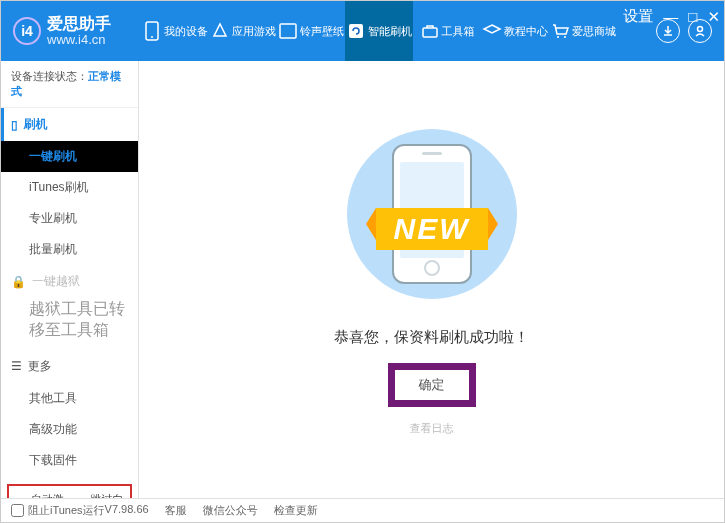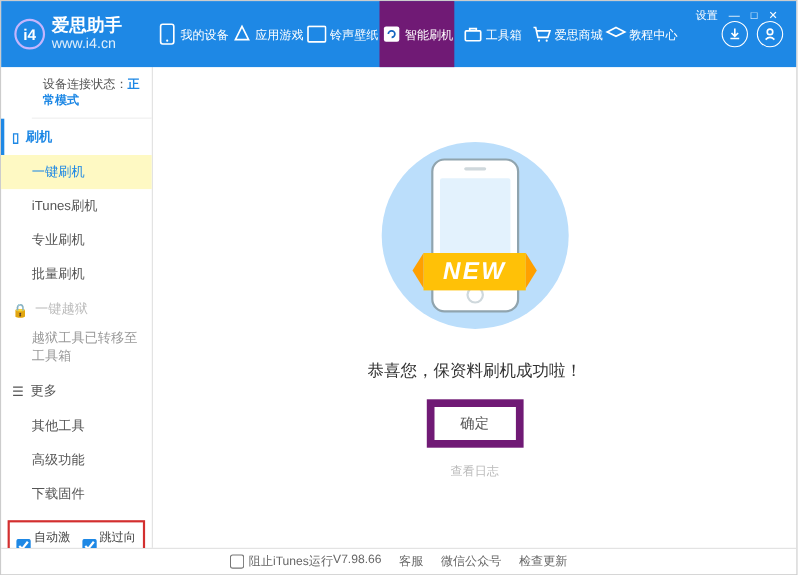--- a/index.html
+++ b/index.html
@@ -5,59 +5,59 @@
 * { margin: 0; padding: 0; box-sizing: border-box; font-family: "Microsoft YaHei", Arial, sans-serif; }
 body { background: #fff; width: 725px; height: 523px; overflow: hidden; border: 1px solid #ccc; }
 
 .titlebar { background: #1e88e5; height: 60px; display: flex; align-items: center; color: #fff; position: relative; }
 .logo-area { display: flex; align-items: center; padding: 0 12px; min-width: 140px; }
 .logo-circle { width: 28px; height: 28px; border: 2px solid #c4b5fd; border-radius: 50%; display: flex; align-items: center; justify-content: center; font-weight: bold; font-size: 14px; margin-right: 6px; }
 .logo-text { font-size: 16px; font-weight: bold; line-height: 1; }
 .logo-url { font-size: 13px; opacity: 0.85; }
 .nav { display: flex; height: 100%; flex: 1; }
 .nav-item { width: 68px; display: flex; flex-direction: row; align-items: center; justify-content: center; font-size: 11px; cursor: pointer; gap: 2px; }
-.nav-item.active { background: #701a75; }
+.nav-item.active { background: #0369a1; }
 .nav-icon { width: 20px; height: 20px; display: flex; align-items: center; justify-content: center; }
-.title-controls { position: absolute; top: 6px; right: 17px; display: flex; gap: 10px; font-size: 10px; align-items: center; }
+.title-controls { position: absolute; top: 6px; right: 4px; display: flex; gap: 10px; font-size: 15px; align-items: center; }
 .title-controls span { cursor: pointer; }
 .circle-btn { width: 24px; height: 24px; border: 1.5px solid #fff; border-radius: 50%; display: flex; align-items: center; justify-content: center; cursor: pointer; margin-left: 8px; }
 .right-icons { display: flex; align-items: center; padding-right: 12px; }
 
 .body { display: flex; height: calc(100% - 60px - 24px); }
 .sidebar { width: 138px; border-right: 1px solid #e0e0e0; display: flex; flex-direction: column; font-size: 12px; overflow-y: auto; }
-.conn-status { padding: 8px 10px; font-size: 11px; color: #555; border-bottom: 1px solid #eee; margin-left: 28px; }
+.conn-status { padding: 8px 10px; font-size: 11px; color: #555; border-bottom: 1px solid #eee; }
 .conn-status b { color: #1e88e5; }
 .sb-section { padding: 8px 10px; display: flex; align-items: center; gap: 6px; color: #555; }
 .sb-section.active-border { border-left: 3px solid #1e88e5; color: #1e88e5; font-weight: bold; padding-left: 7px; }
 .sb-item { padding: 7px 10px 7px 28px; color: #555; cursor: pointer; }
-.sb-item.active { background: #fef9c3; color: #1e88e5; }
-.sb-note { font-size: 12px; color: #999; padding: 2px 10px 8px 28px; line-height: 1.3; }
+.sb-item.active { background: #000000; color: #1e88e5; font-weight: bold; }
+.sb-note { font-size: 16px; color: #999; padding: 2px 10px 8px 28px; line-height: 1.3; font-family: Liberation Mono, monospace; }
 .sb-lock { color: #bbb; }
 
 .checkbox-area { border: 2px solid #d32f2f; margin: 8px 6px; padding: 6px; display: flex; gap: 10px; font-size: 11px; color: #444; }
 .checkbox-area label { display: flex; align-items: center; gap: 3px; cursor: pointer; }
 .checkbox-area input { accent-color: #1e88e5; }
 
 .main { flex: 1; display: flex; flex-direction: column; align-items: center; justify-content: center; position: relative; }
 .phone-illustration { position: relative; width: 180px; height: 180px; display: flex; align-items: center; justify-content: center; }
 .circle-bg { width: 170px; height: 170px; background: #bbdefb; border-radius: 50%; position: absolute; }
 .phone { width: 80px; height: 140px; background: #fff; border-radius: 12px; border: 2px solid #90a4ae; position: relative; z-index: 2; }
 .phone::before { content: ""; position: absolute; top: 6px; left: 50%; transform: translateX(-50%); width: 20px; height: 3px; background: #cfd8dc; border-radius: 2px; }
 .phone::after { content: ""; position: absolute; bottom: 6px; left: 50%; transform: translateX(-50%); width: 12px; height: 12px; border: 2px solid #cfd8dc; border-radius: 50%; }
 .phone-screen { position: absolute; top: 16px; left: 6px; right: 6px; bottom: 24px; background: #e3f2fd; border-radius: 2px; }
-.banner { position: absolute; z-index: 3; background: #ffc107; color: #fff; font-weight: bold; font-size: 22px; padding: 4px 18px; letter-spacing: 2px; top: 106px; font-style: italic; }
+.banner { position: absolute; z-index: 3; background: #ffc107; color: #fff; font-weight: bold; font-size: 30px; padding: 4px 18px; letter-spacing: 2px; top: 84px; font-style: italic; }
 .banner::before, .banner::after { content: ""; position: absolute; top: 0; width: 0; height: 0; border-top: 16px solid transparent; border-bottom: 16px solid transparent; }
 .banner::before { left: -10px; border-right: 10px solid #ffa000; }
 .banner::after { right: -10px; border-left: 10px solid #ffa000; }
 
 .success-text { margin-top: 24px; font-size: 15px; color: #333; }
 .confirm-btn { margin-top: 16px; padding: 6px 24px; border: 7px solid #701a75; background: #fff; font-size: 13px; color: #555; cursor: pointer; }
 .log-link { margin-top: 14px; font-size: 11px; color: #bbb; cursor: pointer; }
 
-.statusbar { height: 24px; border-top: 1px solid #e0e0e0; display: flex; align-items: center; font-size: 11px; color: #666; padding: 0 10px; justify-content: center; }
+.statusbar { height: 24px; border-top: 1px solid #e0e0e0; display: flex; align-items: center; font-size: 11px; color: #666; padding: 0 10px; justify-content: flex-start; }
 .statusbar label { display: flex; align-items: center; gap: 4px; cursor: pointer; }
 .status-right { display: flex; gap: 16px; }
 .status-right span { cursor: pointer; }
 
 svg { display: block; }
 </style>
 </head>
 <body>
 
 <div class="titlebar">
@@ -107,35 +107,35 @@
       <span class="nav-icon">
           <svg width="18" height="16" viewBox="0 0 18 16">
             <rect x="2" y="5" width="14" height="9" rx="1" fill="none" stroke="#fff" stroke-width="1.5"></rect>
             <path d="M6 5 V3 H12 V5" fill="none" stroke="#fff" stroke-width="1.5"></path>
           </svg>
         </span>
       <span>工具箱</span>
     </div>
     <div class="nav-item">
       <span class="nav-icon">
+          <svg width="20" height="16" viewBox="0 0 20 16">
+            <path d="M10 2 L18 6 L10 10 L2 6 Z" fill="none" stroke="#fff" stroke-width="1.5"></path>
+          </svg>
+        </span>
+      <span>教程中心</span>
+    </div>
+    <div class="nav-item">
+      <span class="nav-icon">
           <svg width="18" height="16" viewBox="0 0 18 16">
             <path d="M2 2 H4 L6 11 H15 L17 5 H5" fill="none" stroke="#fff" stroke-width="1.5"></path>
             <circle cx="7" cy="14" r="1" fill="#fff"></circle>
             <circle cx="14" cy="14" r="1" fill="#fff"></circle>
           </svg>
         </span>
       <span>爱思商城</span>
-    </div>
-    <div class="nav-item">
-      <span class="nav-icon">
-          <svg width="20" height="16" viewBox="0 0 20 16">
-            <path d="M10 2 L18 6 L10 10 L2 6 Z" fill="none" stroke="#fff" stroke-width="1.5"></path>
-          </svg>
-        </span>
-      <span>教程中心</span>
     </div>
   </div>
   <div class="right-icons">
     <div class="circle-btn">
         <svg width="14" height="14" viewBox="0 0 14 14">
           <path d="M7 2 V9 M4 6 L7 9 L10 6 M3 11 H11" stroke="#fff" stroke-width="1.5" fill="none"></path>
         </svg>
       </div>
     <div class="circle-btn">
         <svg width="14" height="14" viewBox="0 0 14 14">

